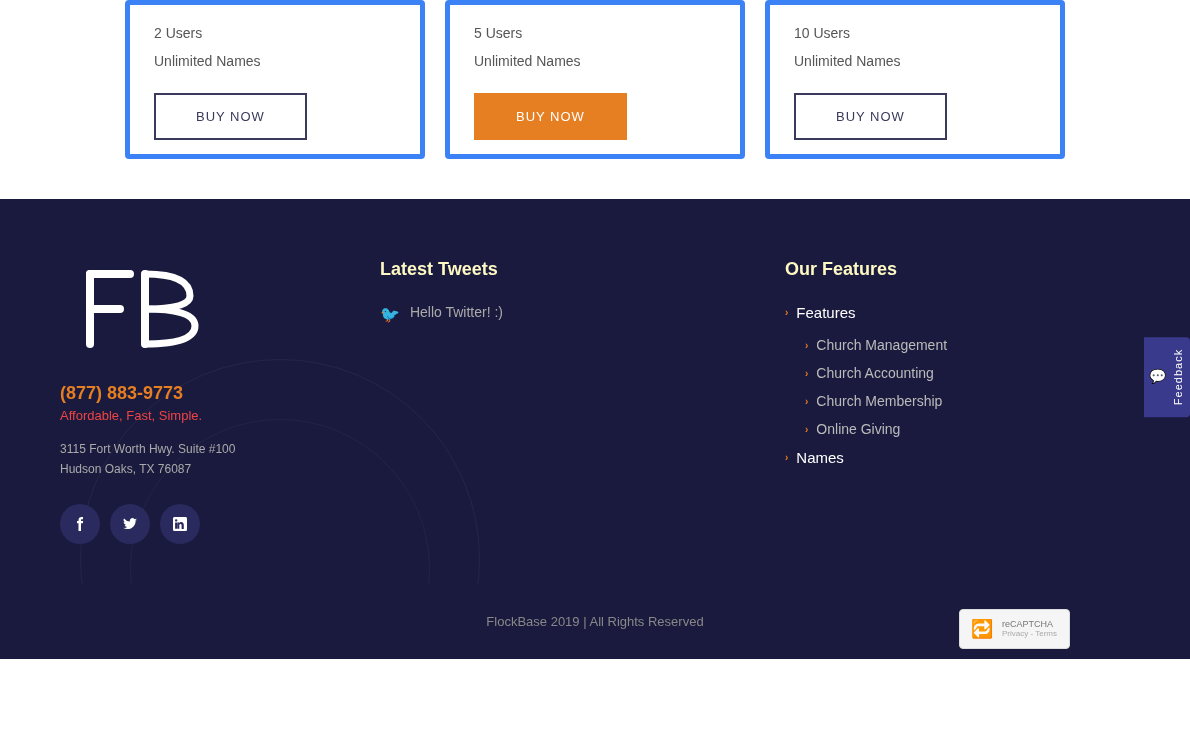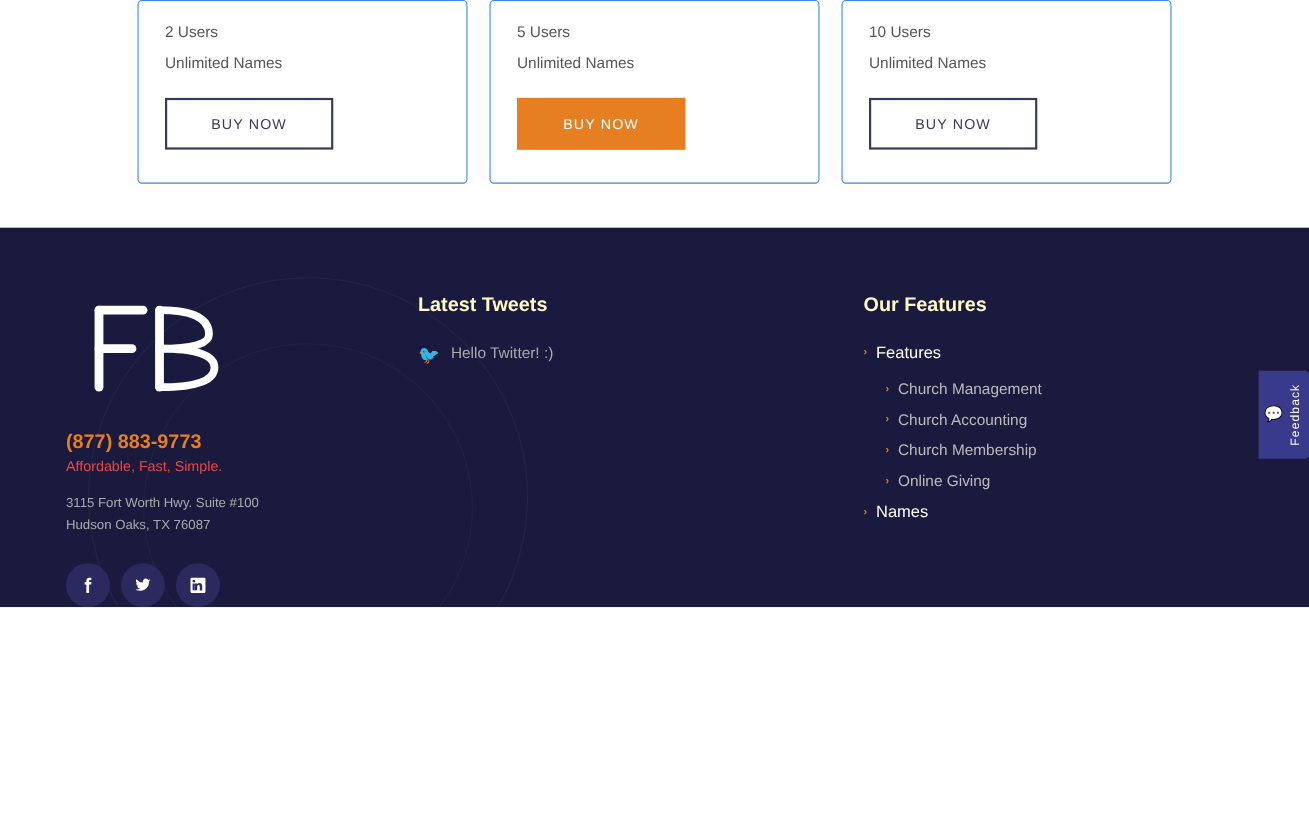--- a/index.html
+++ b/index.html
@@ -8,23 +8,23 @@
     
     .pricing-section {
       background: #fff;
       padding: 0 60px 40px 60px;
       display: flex;
       gap: 20px;
       justify-content: center;
     }
 
     .pricing-card {
-      border: 1px solid #3b82f6;
+      border: 5px solid #3b82f6;
       border-radius: 4px;
-      padding: 20px 24px 30px 24px;
+      padding: 20px 24px 14px 24px;
       flex: 1;
       max-width: 300px;
       background: #fff;
     }
 
     .card-meta {
       font-size: 14px;
       color: #555;
       margin-bottom: 12px;
     }
@@ -383,20 +383,33 @@
       </div>
 
       <a class="feature-link top-level" style="margin-top:8px;">
         <span class="chevron">›</span>
         <span>Names</span>
       </a>
     </div>
 
   </div>
 
+  <div class="footer-bottom" style="margin-top:40px;">
+    <div class="footer-copyright">FlockBase 2019 | All Rights Reserved</div>
+
+    <div class="footer-bottom-right">
+      <div class="recaptcha-box">
+        <span style="font-size:18px; color:#4285f4;">🔁</span>
+        <div>
+          <div style="font-size:9px; color:#777;">reCAPTCHA</div>
+          <div style="font-size:8px; color:#aaa;">Privacy - Terms</div>
+        </div>
+      </div>
+    </div>
+  </div>
 
 </div>
 
 <div class="feedback-tab-wrapper">
   <div class="feedback-inner">
     <span style="font-size:14px; transform:rotate(180deg);">💬</span>
     <span class="feedback-text">Feedback</span>
   </div>
 </div>
 

